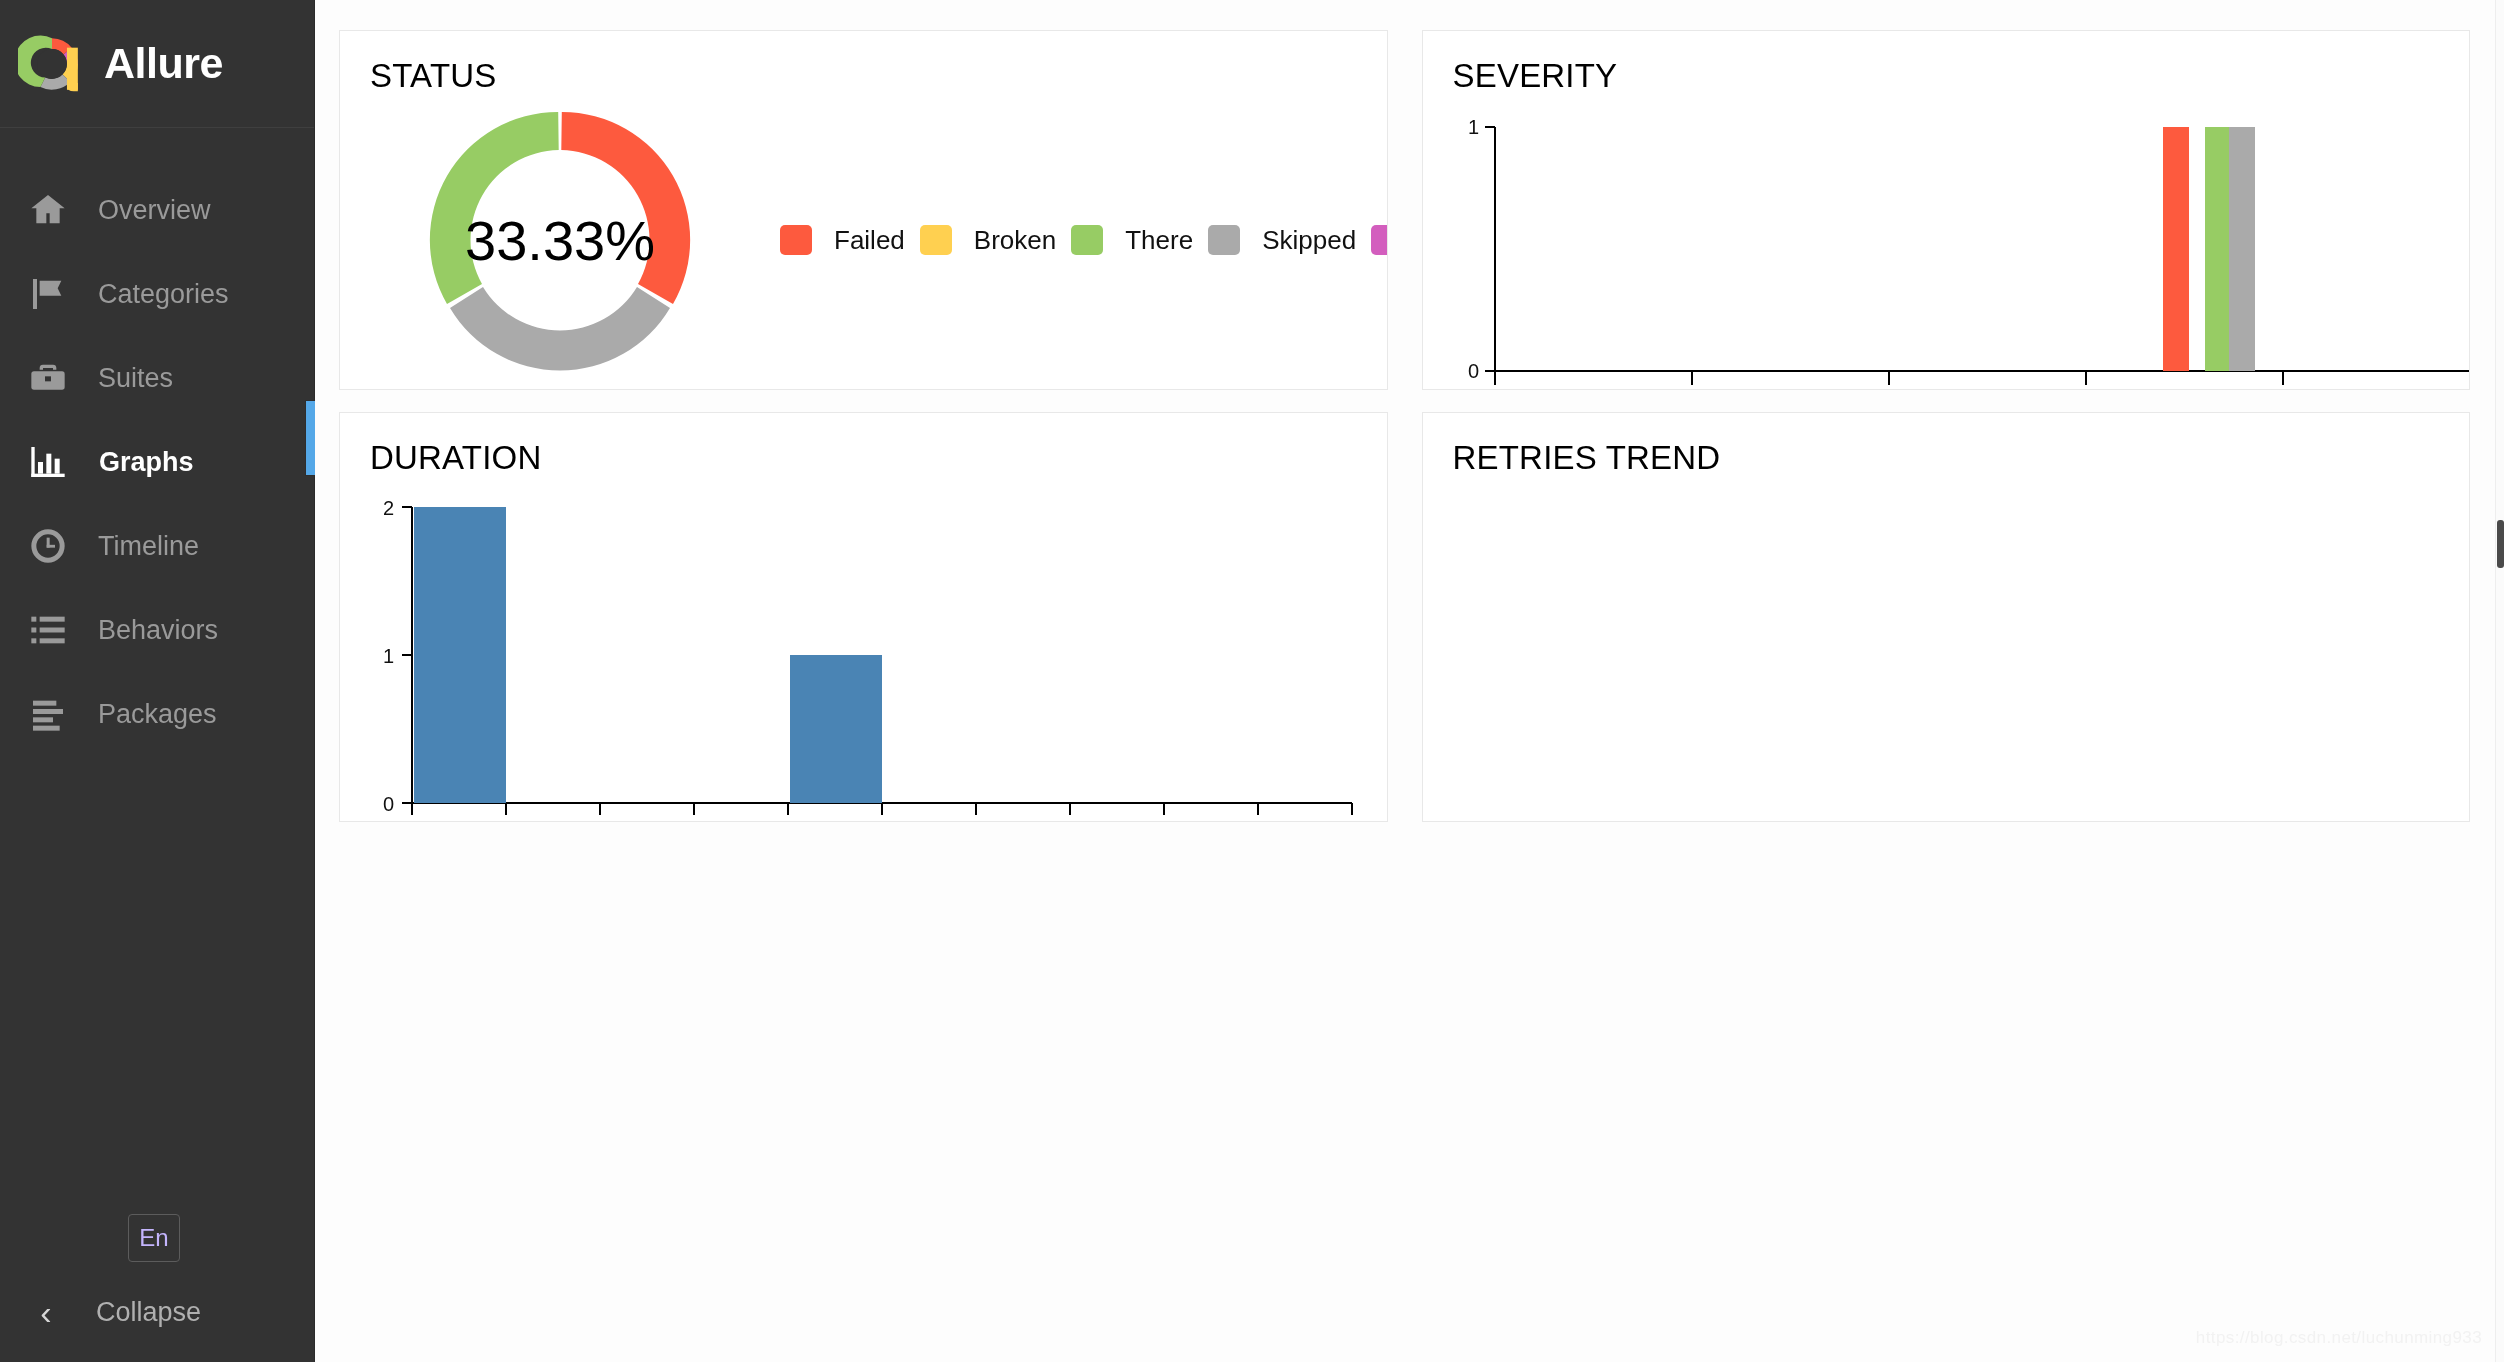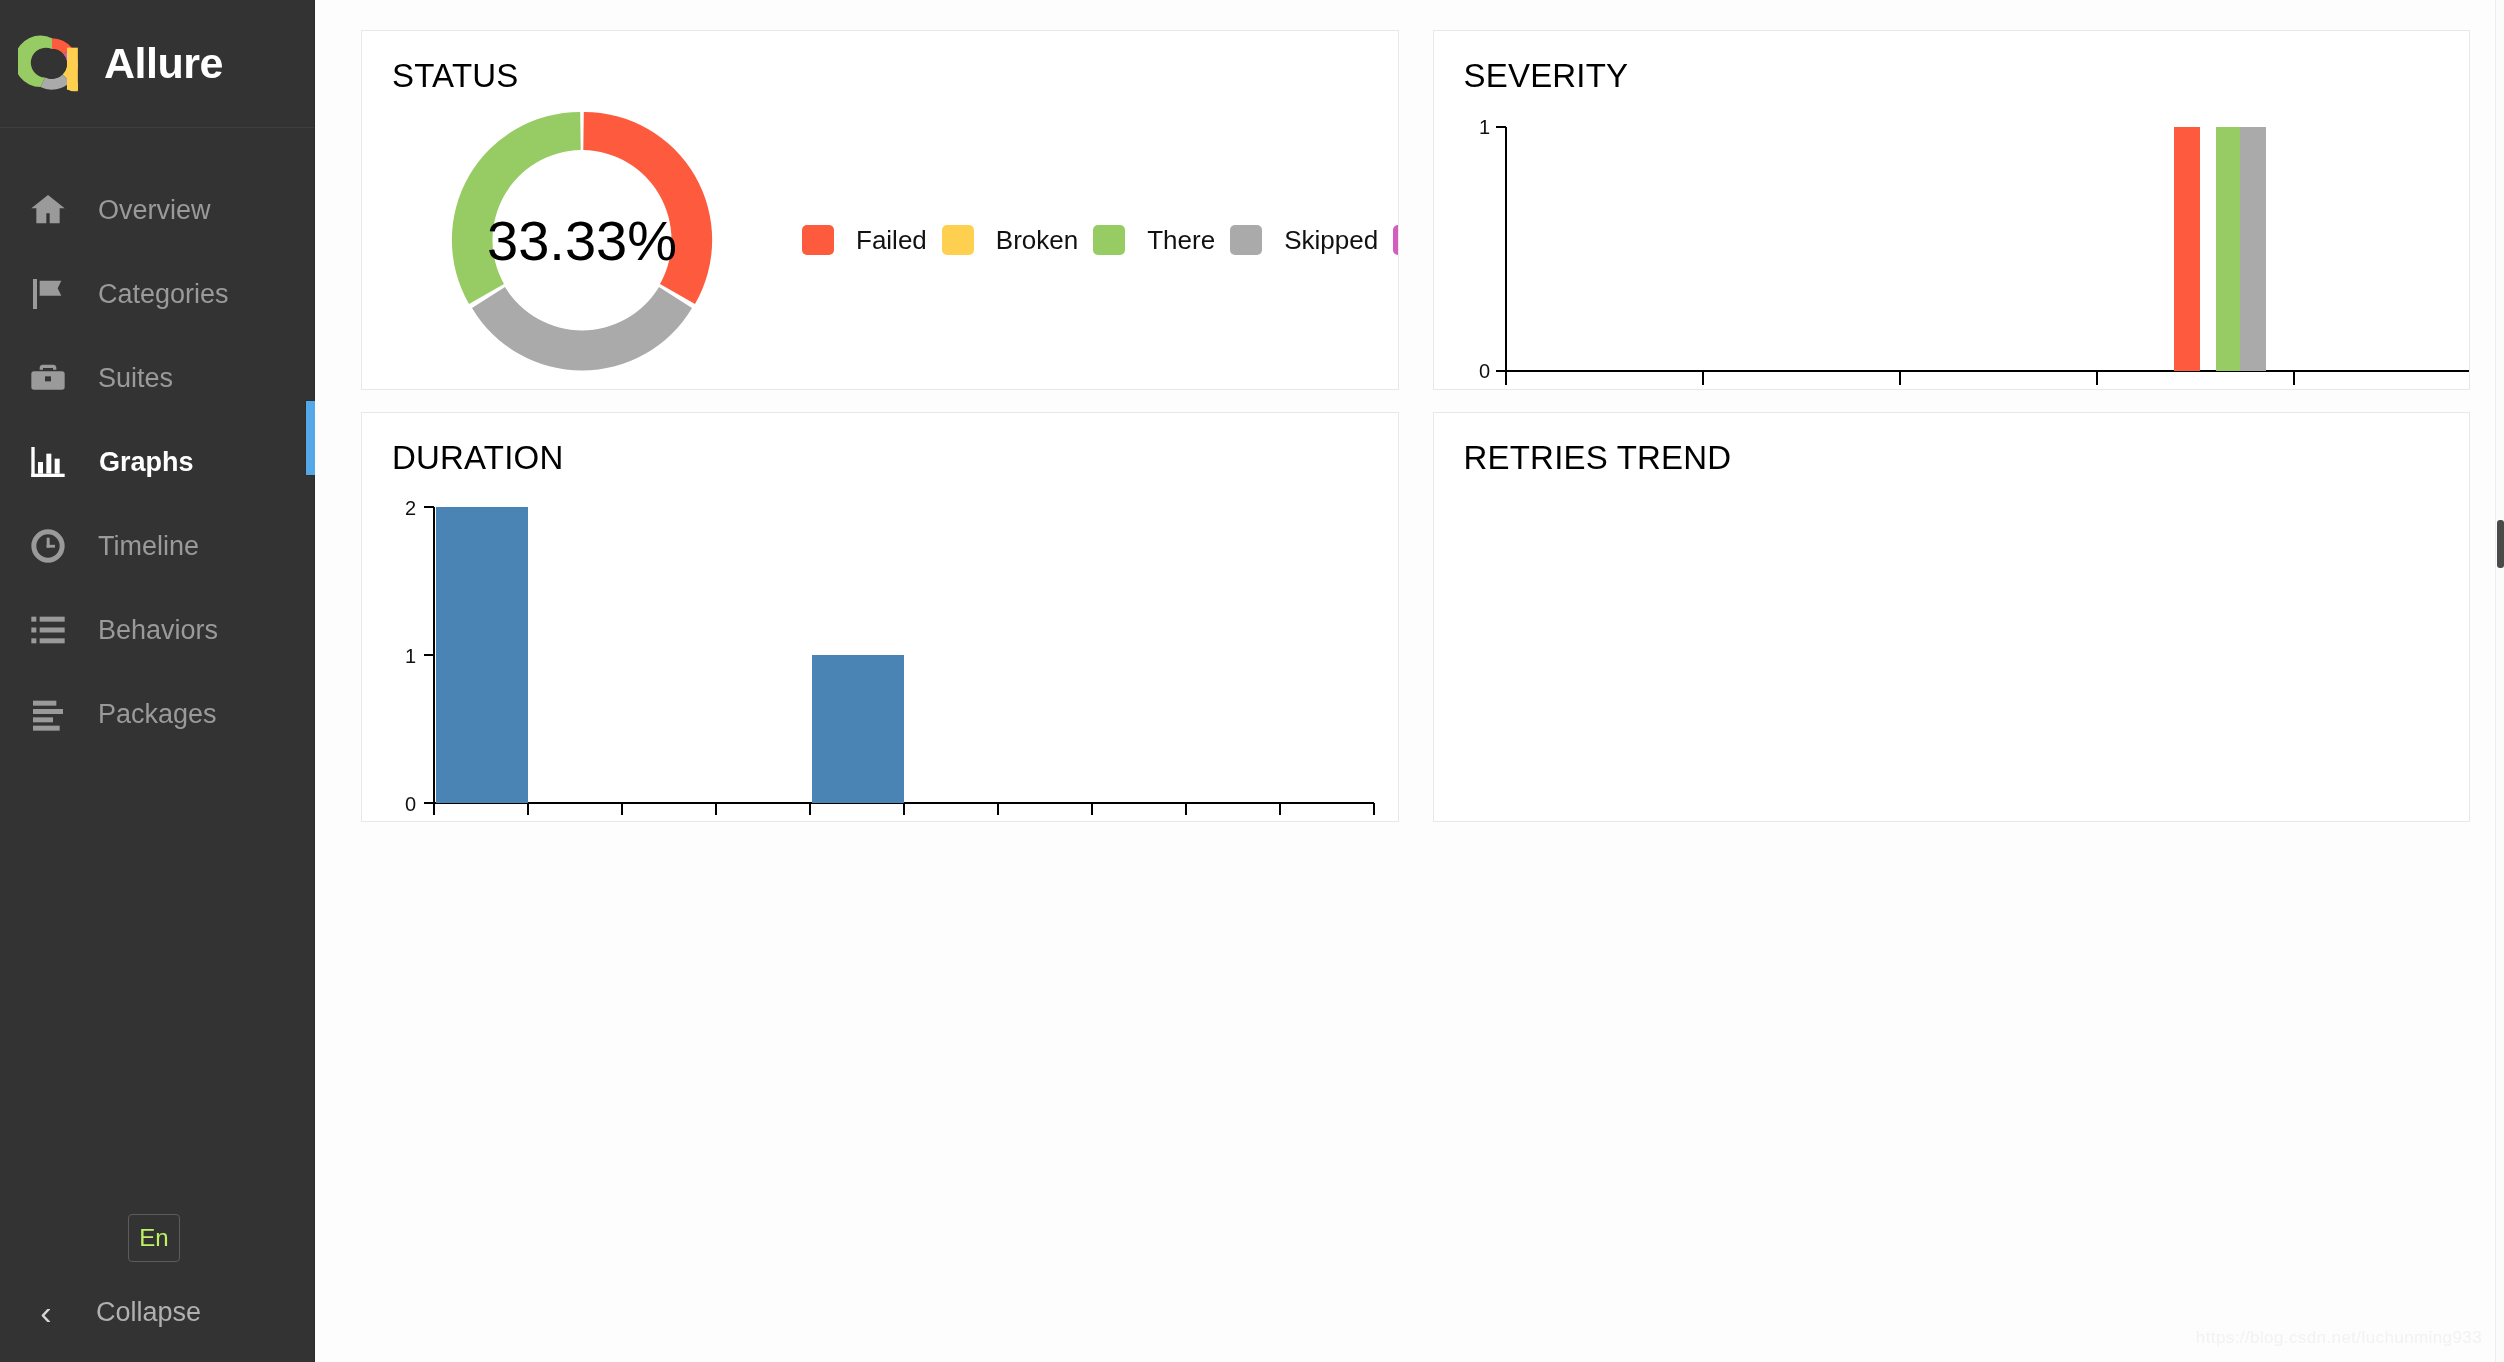--- a/index.html
+++ b/index.html
@@ -59,42 +59,42 @@
   }
   #sidebar-bottom {
     margin-top: auto;
     padding-bottom: 22px;
     display: flex; flex-direction: column; align-items: flex-start;
   }
   #lang-btn {
     margin: 0 0 22px 128px;
     width: 52px; height: 48px;
     border: 1px solid #5c5c5c; border-radius: 4px;
-    color: #bef264; font-size: 24px;
+    color: #c4b5fd; font-size: 24px;
     display: flex; align-items: center; justify-content: center;
     background: transparent; cursor: pointer;
     font-family: "Liberation Sans", sans-serif;
   }
   #collapse-btn {
     display: flex; align-items: center; gap: 30px;
     padding-left: 26px; color: #b0b0b0; font-size: 27px;
     cursor: pointer; height: 56px;
   }
   #collapse-btn .chev {
     width: 40px; display: flex; align-items: center; justify-content: center;
     font-size: 34px; color: #d6d6d6;
   }
 
   
   #main {
     flex: 1; height: 1362px;
     background: #fdfdfd;
     position: relative;
     overflow: hidden;
-    padding: 30px 34px 0 46px;
+    padding: 30px 34px 0 24px;
     display: grid;
     grid-template-columns: 1fr 1fr;
     grid-template-rows: 360px 410px 100px;
     column-gap: 34px;
     row-gap: 22px;
     align-content: start;
   }
   .card {
     background: #ffffff;
     border: 1px solid #e8e8e8;

